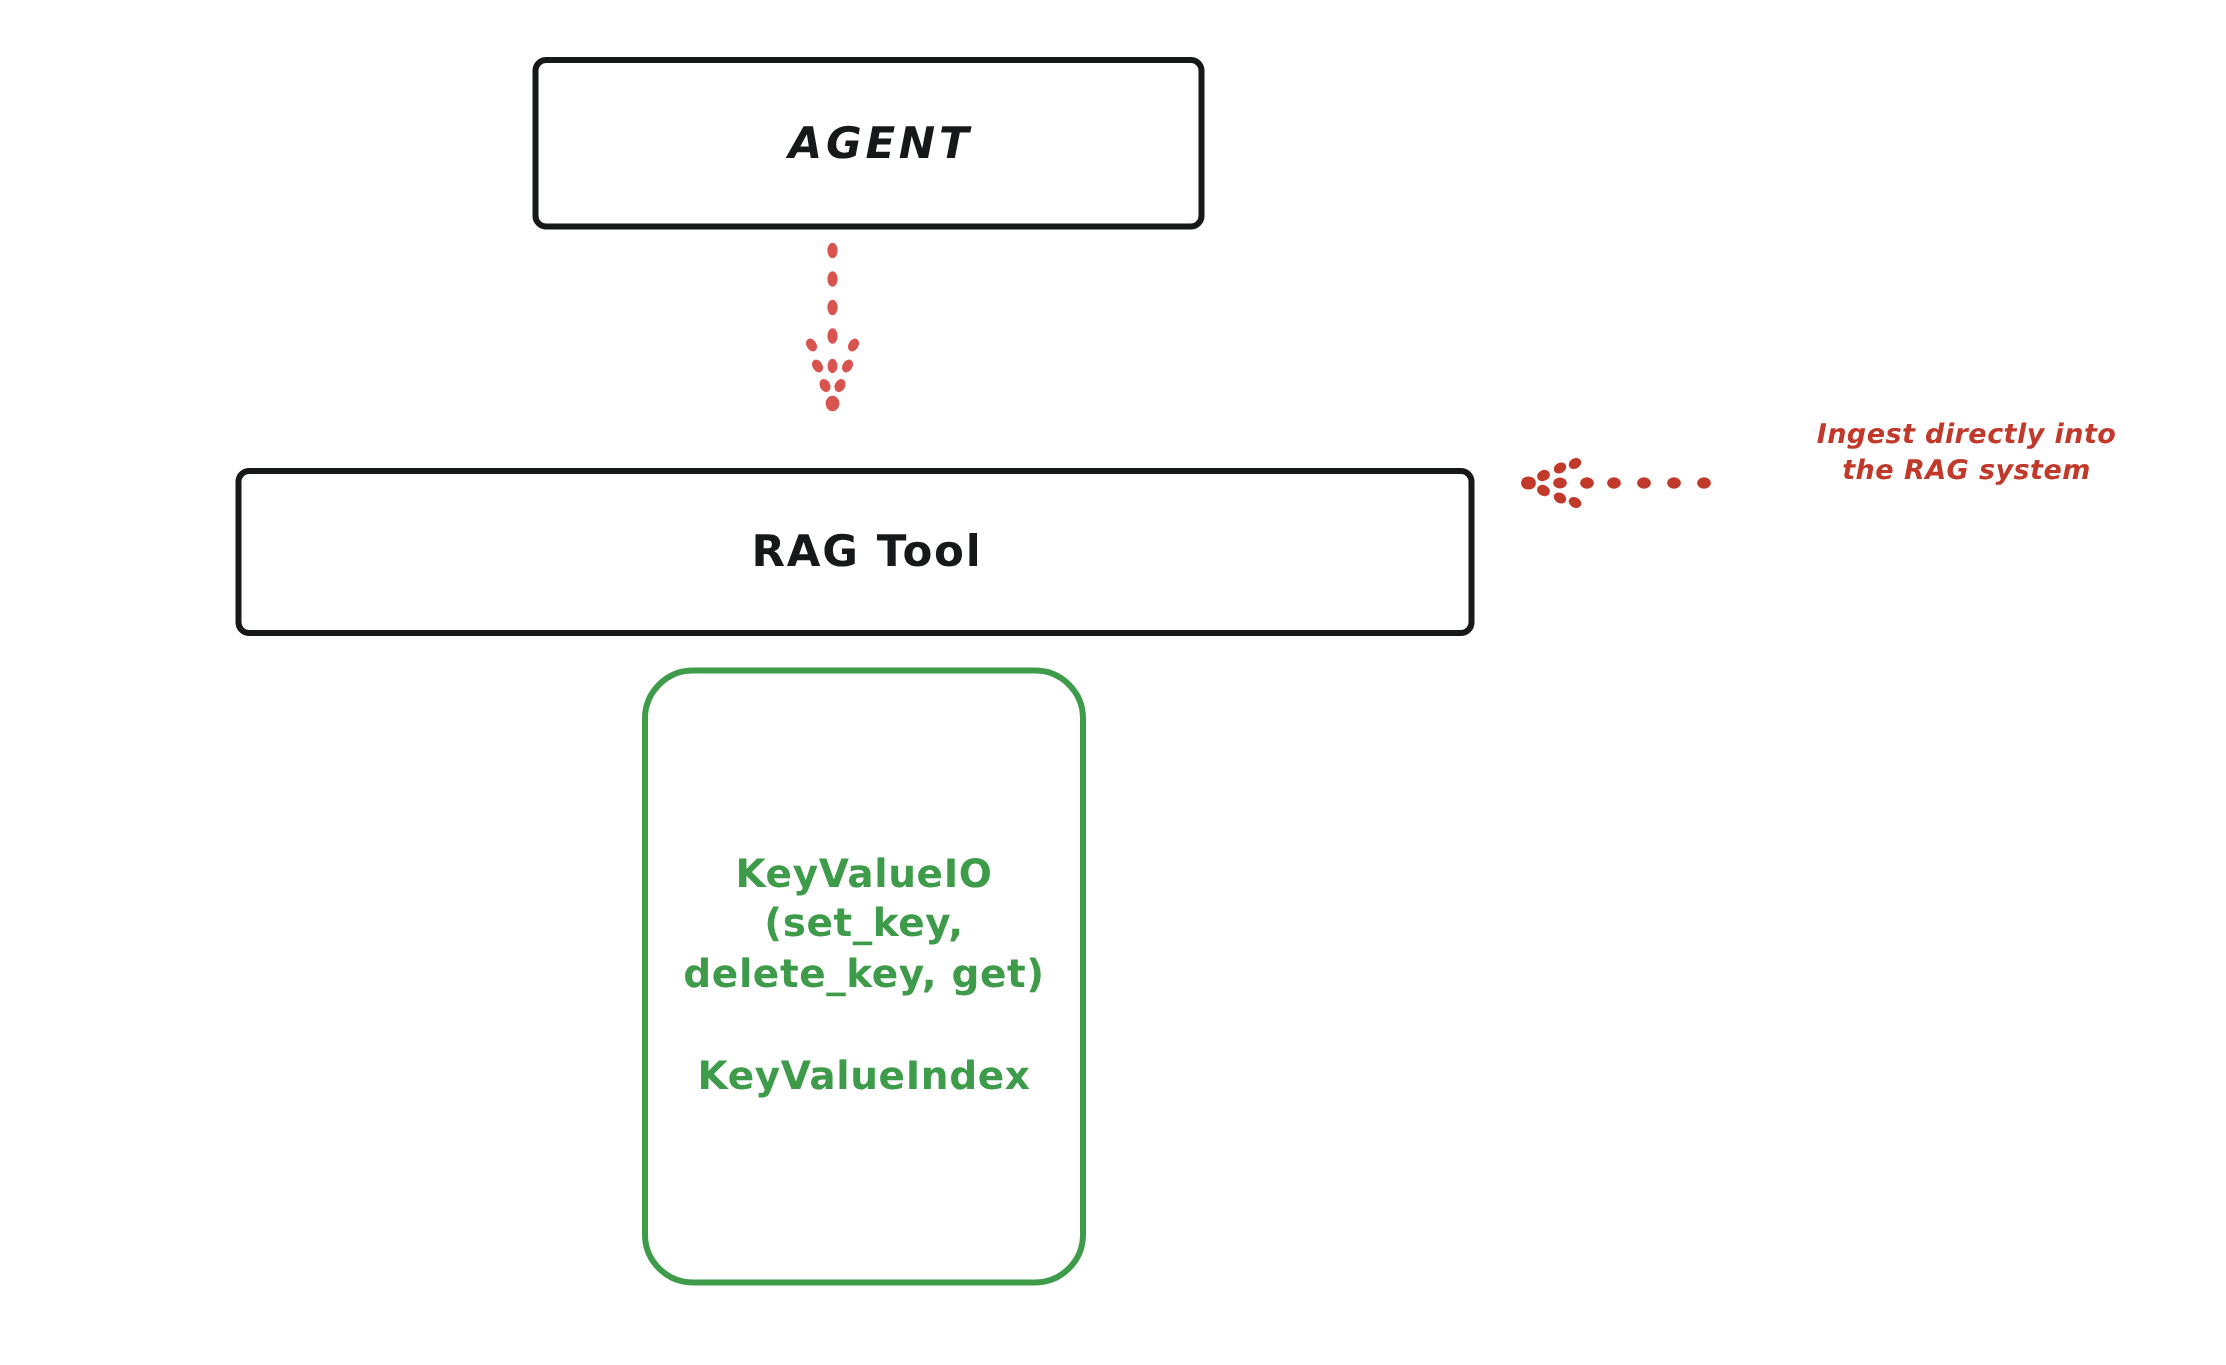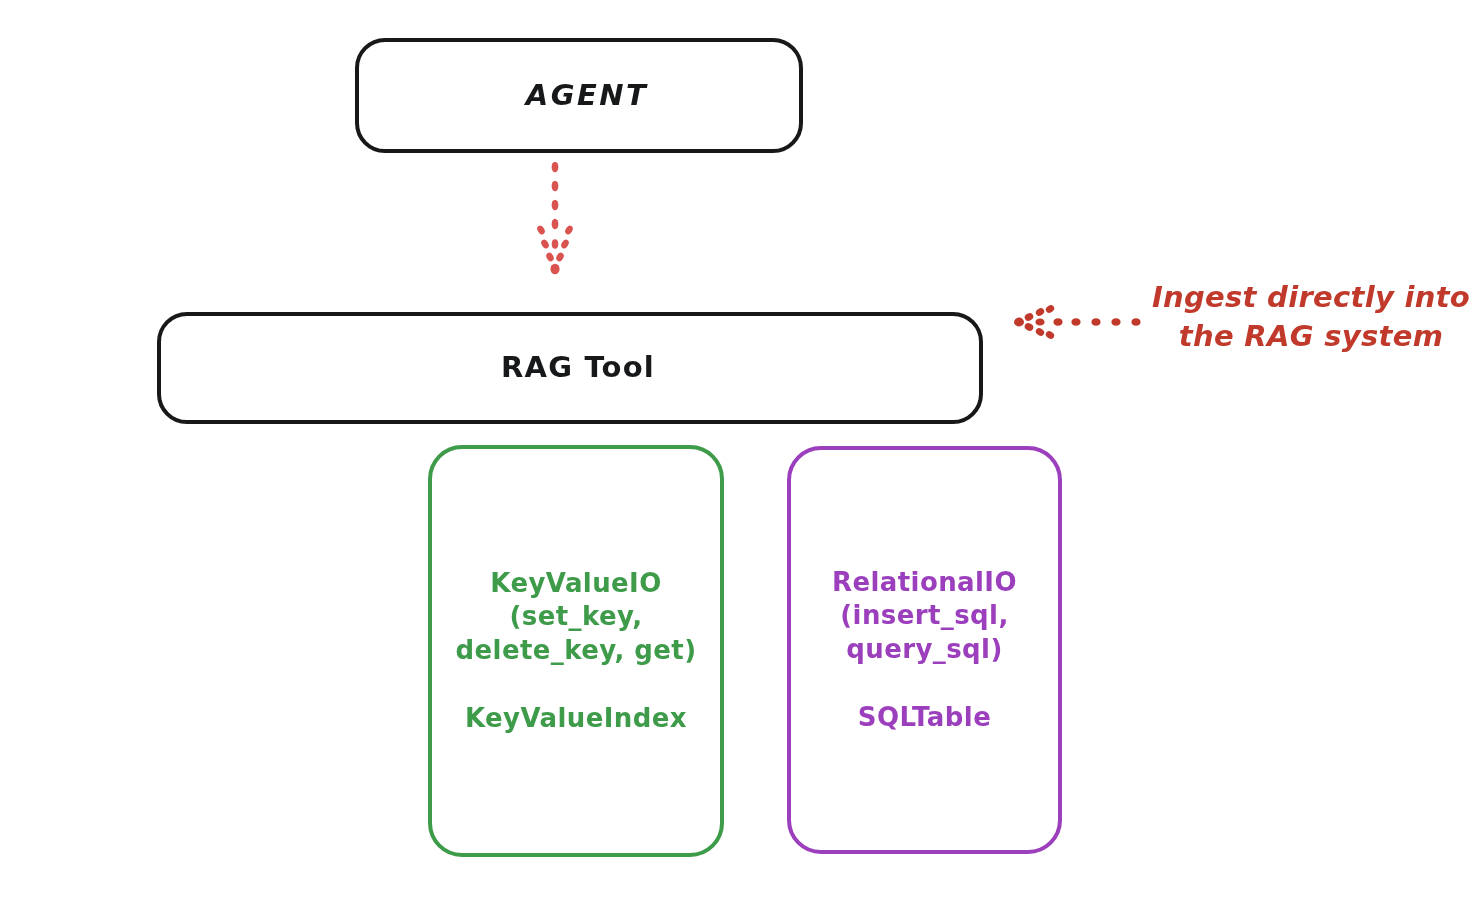--- a/index.html
+++ b/index.html
@@ -31,21 +31,21 @@
   }
   .node .node-text {
     white-space: pre-line;
     line-height: 1.28;
     letter-spacing: 0.4px;
   }
 
   
   .node-dark {
     border: 4.5px solid #17181a;
-    border-radius: 30px;
+    border-radius: 9px;
     color: #17181a;
     padding-left: 16px;
   }
   .node-dark .node-text {
     font-family: "DejaVu Sans", sans-serif;
     font-style: italic;
     font-weight: 600;
   }
 
   #agent-node { left: 355px; top: 38px; width: 448px; height: 115px; }
@@ -92,21 +92,21 @@
   
   #ingest-annotation {
     position: absolute;
     left: 1143px;
     top: 278px;
     width: 336px;
     color: #c0392b;
     font-family: "DejaVu Sans", sans-serif;
     font-weight: 600;
     font-style: italic;
-    font-size: 29px;
+    font-size: 18px;
     line-height: 1.34;
     text-align: center;
     white-space: pre-line;
     letter-spacing: 0.3px;
   }
 </style>
 </head>
 <body>
 
 <div id="canvas">
@@ -163,21 +163,14 @@
 
 
   <div class="node node-store" id="key-value-io-node">
     <span class="node-text">KeyValueIO
 (set_key,
 delete_key, get)
 
 KeyValueIndex</span>
   </div>
 
-  <div class="node node-store" id="relational-io-node">
-    <span class="node-text">RelationalIO
-(insert_sql,
-query_sql)
-
-SQLTable</span>
-  </div>
 
 </div>
 
 </body></html>

